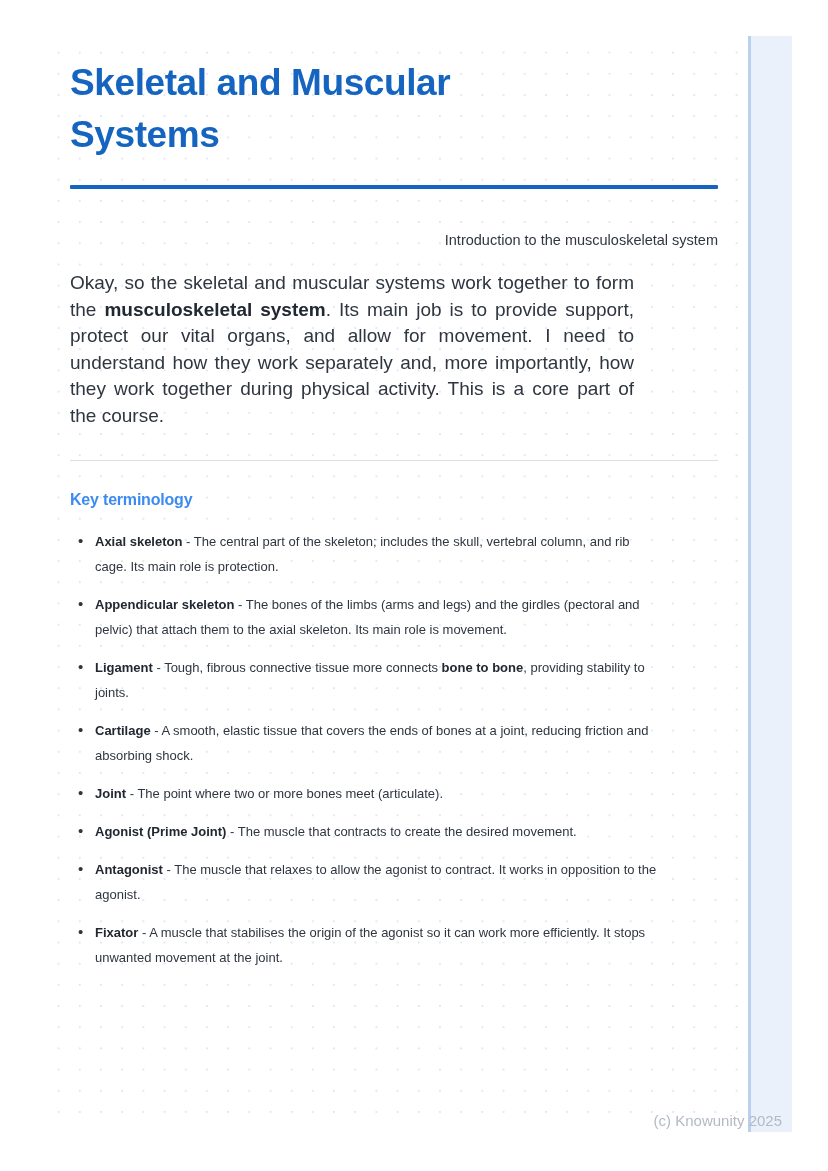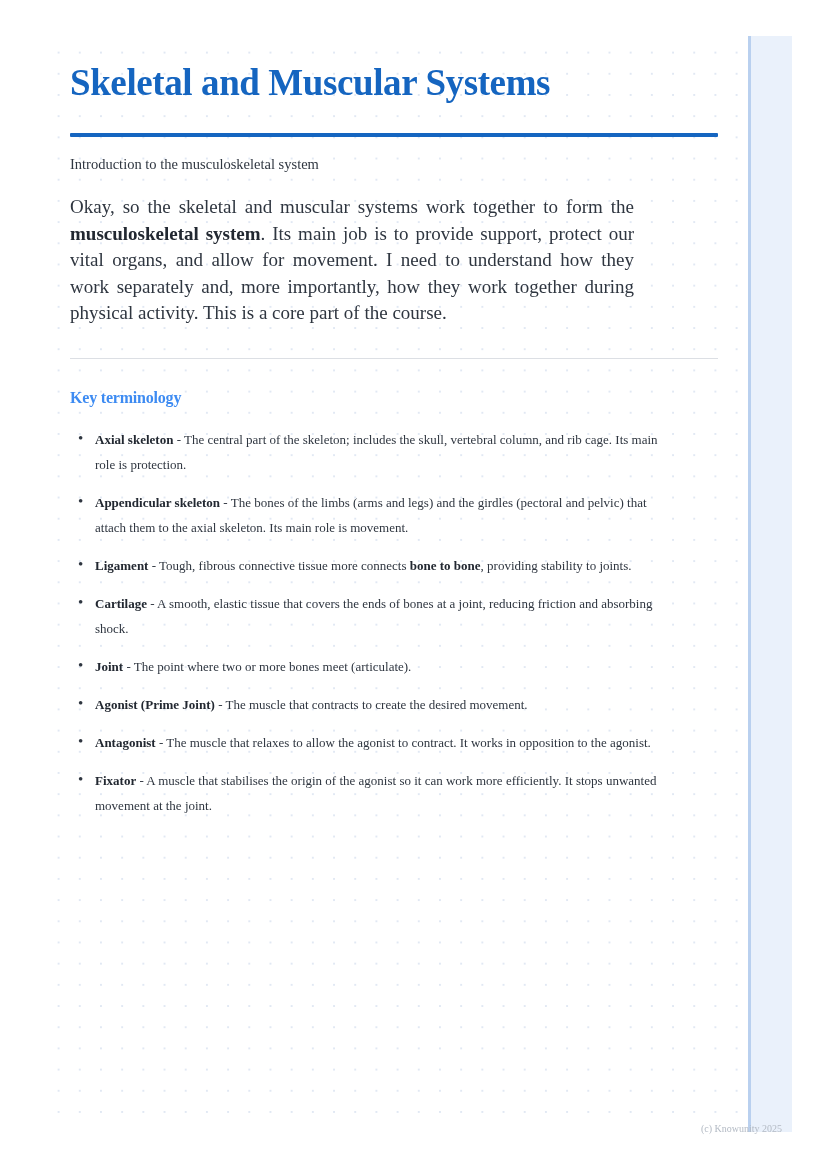--- a/index.html
+++ b/index.html
@@ -13,21 +13,20 @@
     -webkit-font-smoothing: antialiased;
   }
 
   .page {
     position: relative;
     width: 828px;
     height: 1171px;
     background: #ffffff;
     overflow: hidden;
     box-sizing: border-box;
-    font-family: Liberation Serif, serif;
   }
 
   
   .dot-grid {
     position: absolute;
     left: 44px;
     top: 38px;
     width: 748px;
     height: 1076px;
     background-image: radial-gradient(circle, #c9d6ea 1.05px, rgba(255,255,255,0) 1.15px);
@@ -81,25 +80,26 @@
     margin-top: 24px;
     width: 648px;
     height: 4px;
     background: #1565c0;
     border-radius: 1px;
   }
 
   
   .subtitle {
     margin: 0;
-    padding-top: 16px;
+    padding-top: 40px;
     font-size: 14.5px;
     line-height: 22px;
     color: #2f3640;
     font-weight: 400;
+    text-align: right;
   }
   .intro-para {
     margin: 0;
     padding-top: 19px;
     width: 564px;
     font-size: 19px;
     line-height: 26.5px;
     color: #2f3640;
     text-align: justify;
     text-justify: inter-word;
@@ -146,22 +146,22 @@
     font-size: 15px;
     line-height: 25px;
     color: #2f3640;
   }
   .term-item b { font-weight: 700; color: #222831; }
 
   
   .footer-mark {
     position: absolute;
     right: 46px;
-    bottom: 36px;
-    font-size: 10px;
+    bottom: 44px;
+    font-size: 15px;
     line-height: 12px;
     color: #b3bac4;
     z-index: 4;
     white-space: nowrap;
   }
 </style>
 </head>
 <body>
 
 <div class="page">

